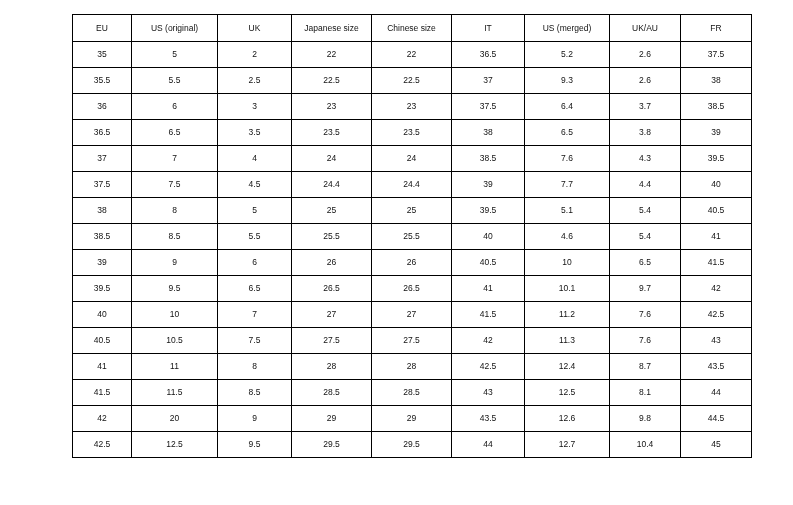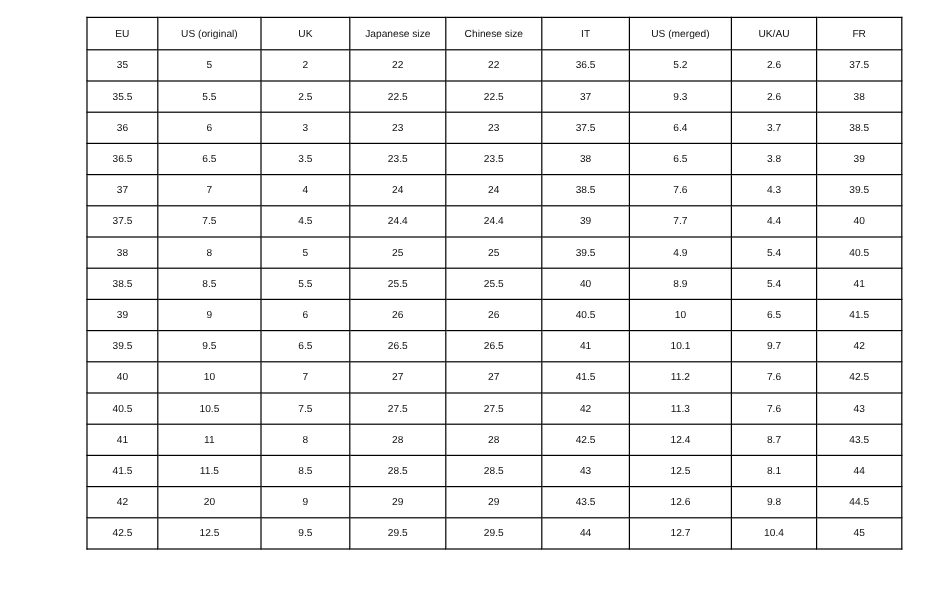--- a/index.html
+++ b/index.html
@@ -151,32 +151,32 @@
           <td>4.4</td>
           <td>40</td>
         </tr>
         <tr>
           <td>38</td>
           <td>8</td>
           <td>5</td>
           <td>25</td>
           <td>25</td>
           <td>39.5</td>
-          <td>4.9</td>
+          <td>5.1</td>
           <td>5.4</td>
           <td>40.5</td>
         </tr>
         <tr>
           <td>38.5</td>
           <td>8.5</td>
           <td>5.5</td>
           <td>25.5</td>
           <td>25.5</td>
           <td>40</td>
-          <td>8.9</td>
+          <td>4.6</td>
           <td>5.4</td>
           <td>41</td>
         </tr>
         <tr>
           <td>39</td>
           <td>9</td>
           <td>6</td>
           <td>26</td>
           <td>26</td>
           <td>40.5</td>

